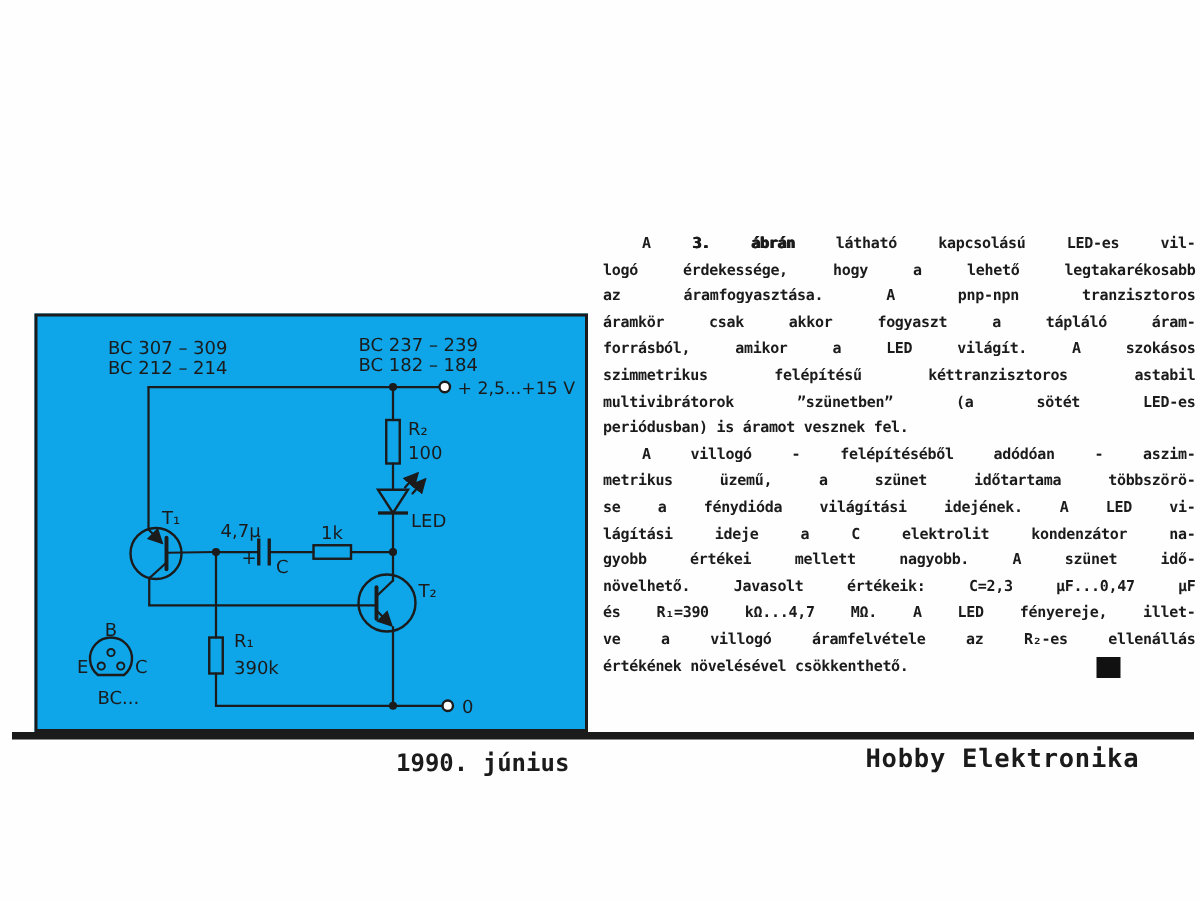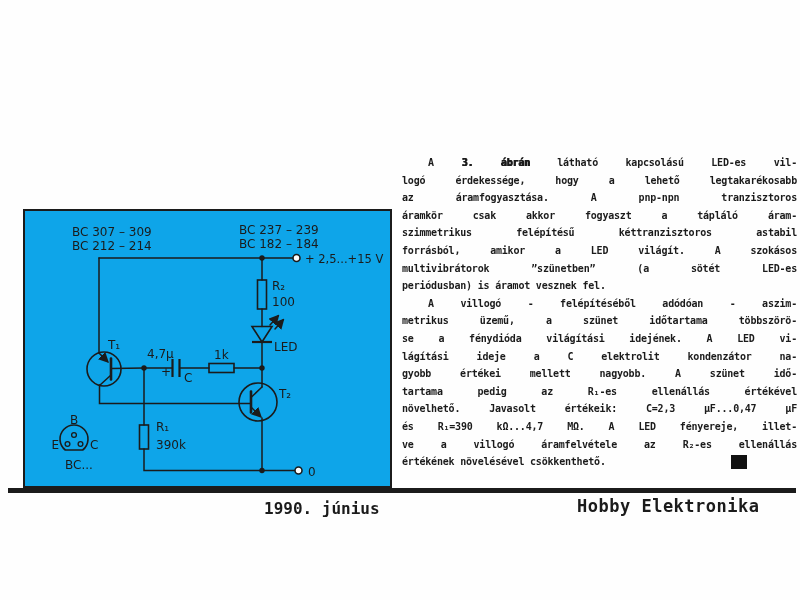--- a/index.html
+++ b/index.html
@@ -155,30 +155,29 @@
       <text class="sch-text" x="40" y="258">BC...</text>
     </svg>
   </div>
 
 
   <div class="article">
     <div class="tline indent"><span>A </span><span class="heavy">3. ábrán</span><span> látható kapcsolású LED-es vil-</span></div>
     <div class="tline">logó érdekessége, hogy a lehető legtakarékosabb</div>
     <div class="tline">az áramfogyasztása. A pnp-npn tranzisztoros</div>
     <div class="tline">áramkör csak akkor fogyaszt a tápláló áram-</div>
+    <div class="tline">forrásból, amikor a LED világít. A szokásos</div>
     <div class="tline">szimmetrikus felépítésű kéttranzisztoros astabil</div>
-    <div class="tline">forrásból, amikor a LED világít. A szokásos</div>
     <div class="tline">multivibrátorok ”szünetben” (a sötét LED-es</div>
     <div class="tline end">periódusban) is áramot vesznek fel.</div>
     <div class="tline indent">A villogó - felépítéséből adódóan - aszim-</div>
     <div class="tline">metrikus üzemű, a szünet időtartama többszörö-</div>
     <div class="tline">se a fénydióda világítási idejének. A LED vi-</div>
     <div class="tline">lágítási ideje a C elektrolit kondenzátor na-</div>
     <div class="tline">gyobb értékei mellett nagyobb. A szünet idő-</div>
-    <div class="tline">tartama pedig az R₁-es ellenállás értékével</div>
     <div class="tline">növelhető. Javasolt értékeik: C=2,3 µF...0,47 µF</div>
     <div class="tline">és R₁=390 kΩ...4,7 MΩ. A LED fényereje, illet-</div>
     <div class="tline">ve a villogó áramfelvétele az R₂-es ellenállás</div>
     <div class="tline end"><span>értékének növelésével csökkenthető.</span><span class="endsq"></span></div>
   </div>
 
   <div class="footer-rule"></div>
   <div class="footer-date">1990. június</div>
   <div class="footer-brand">Hobby Elektronika</div>
 

